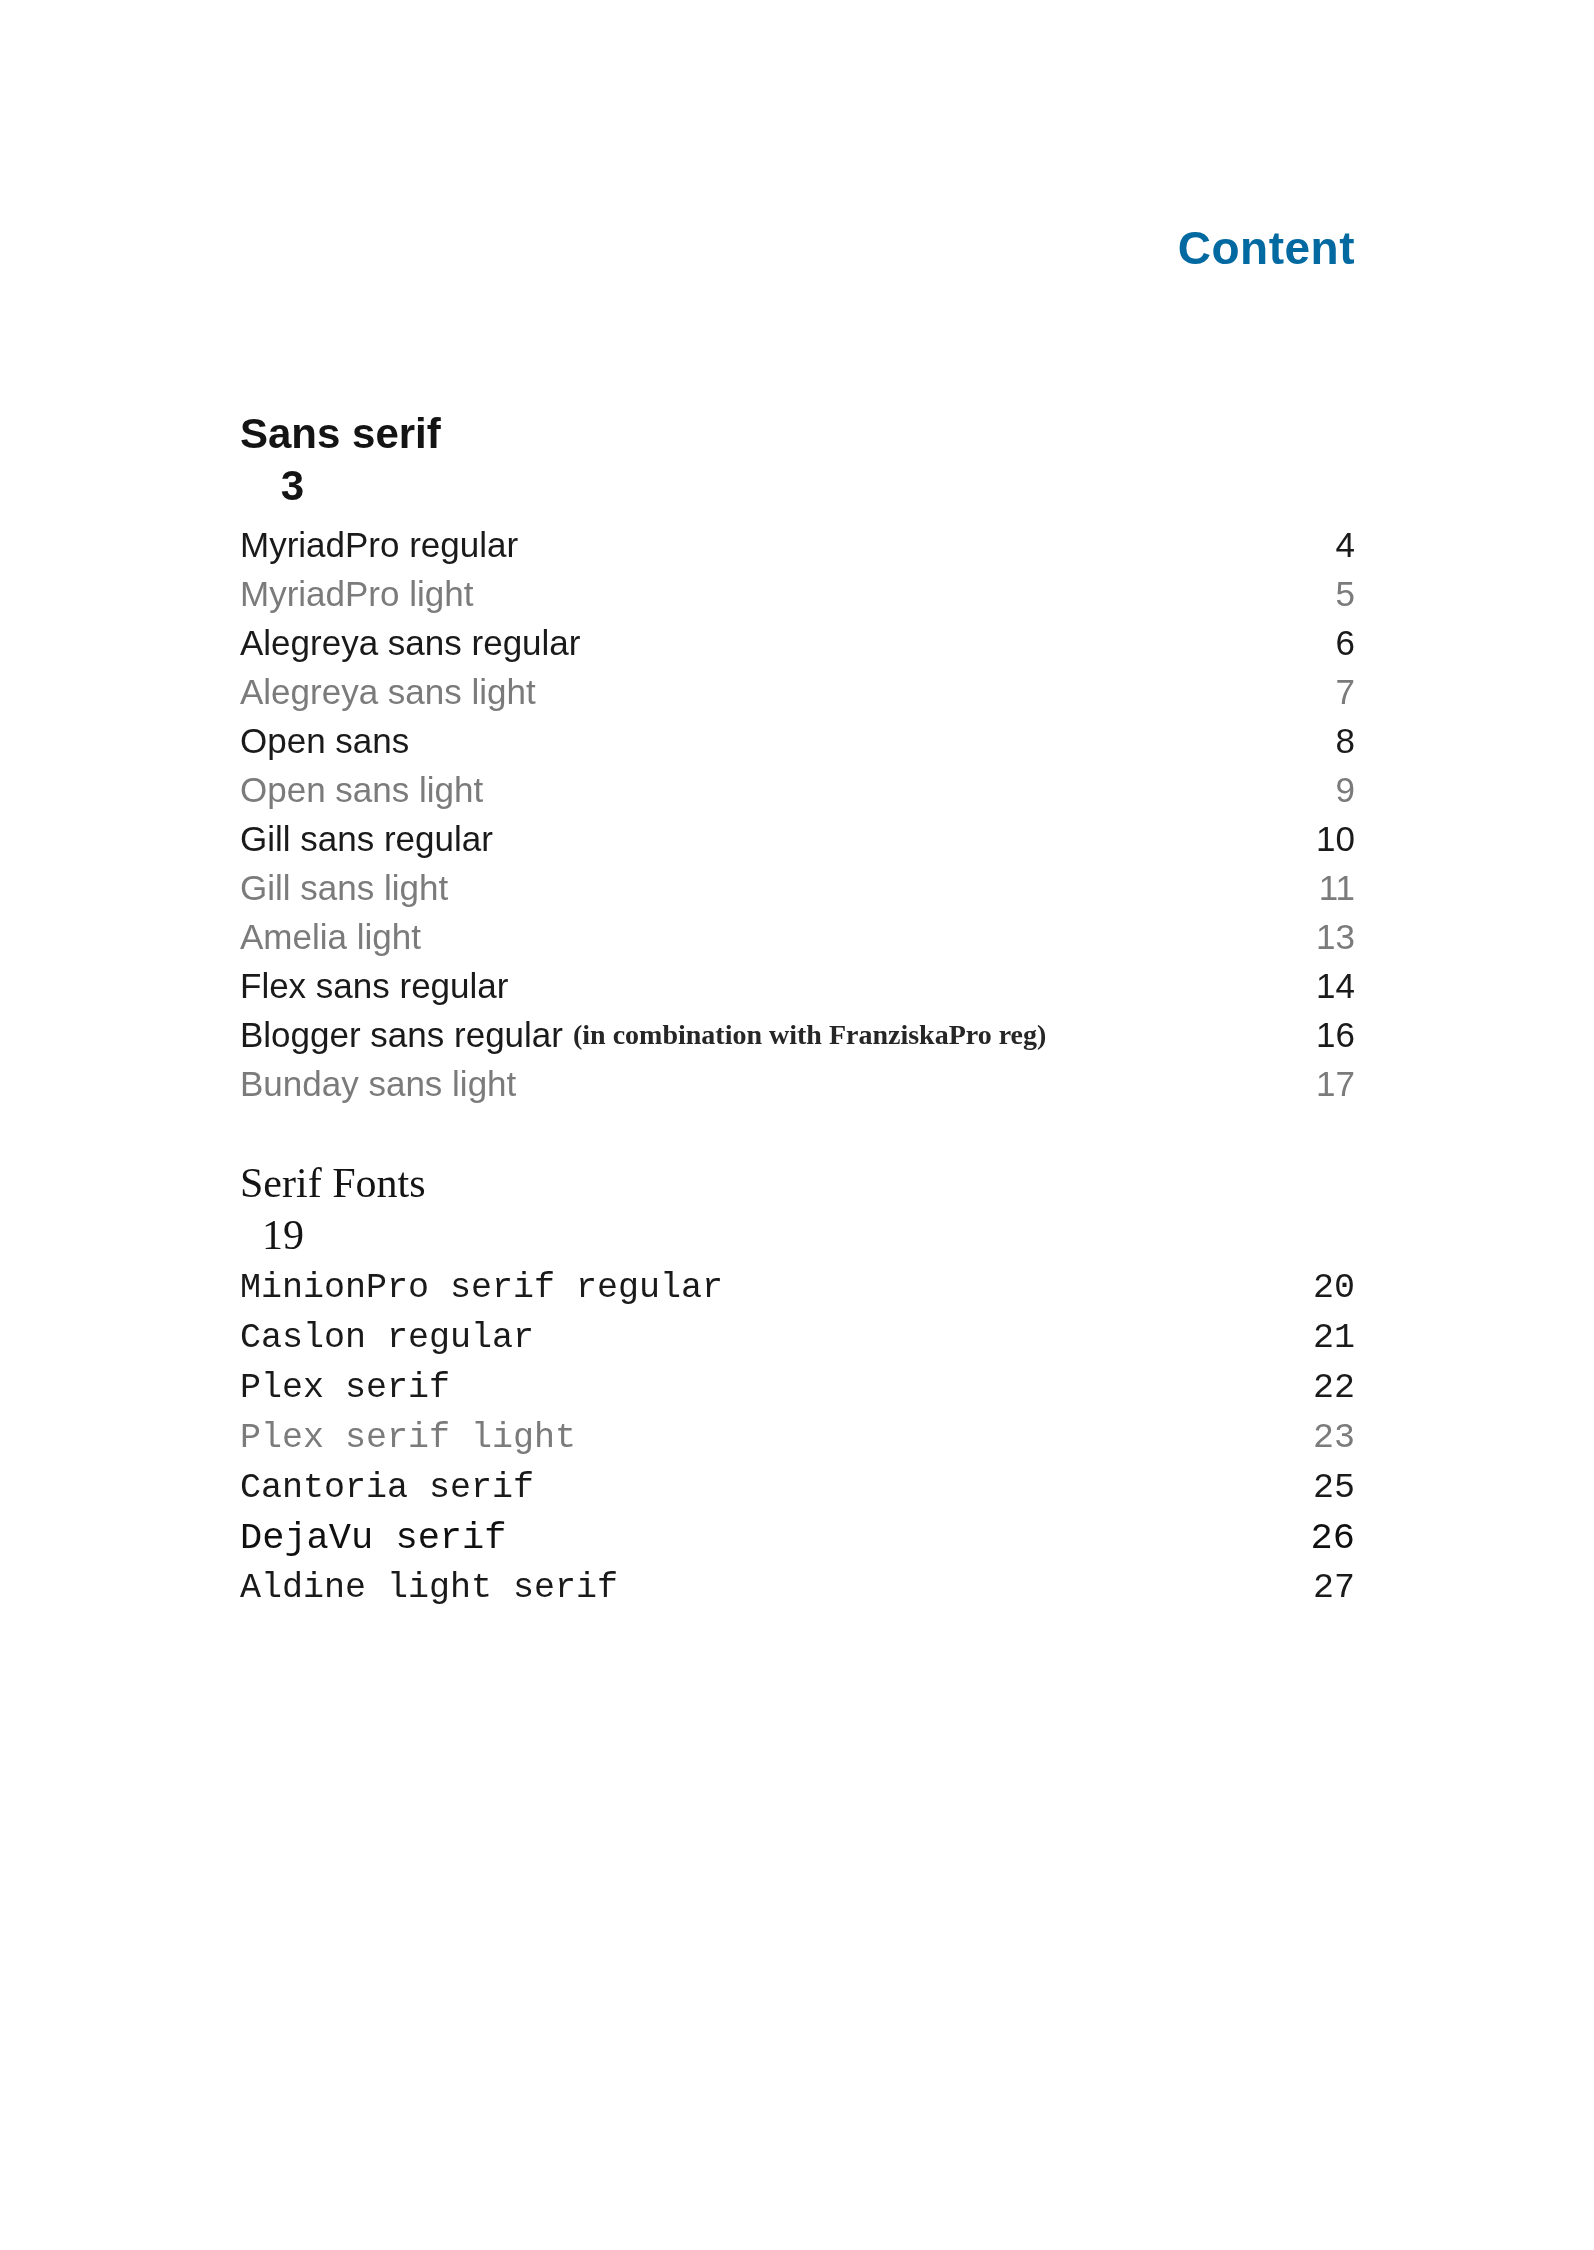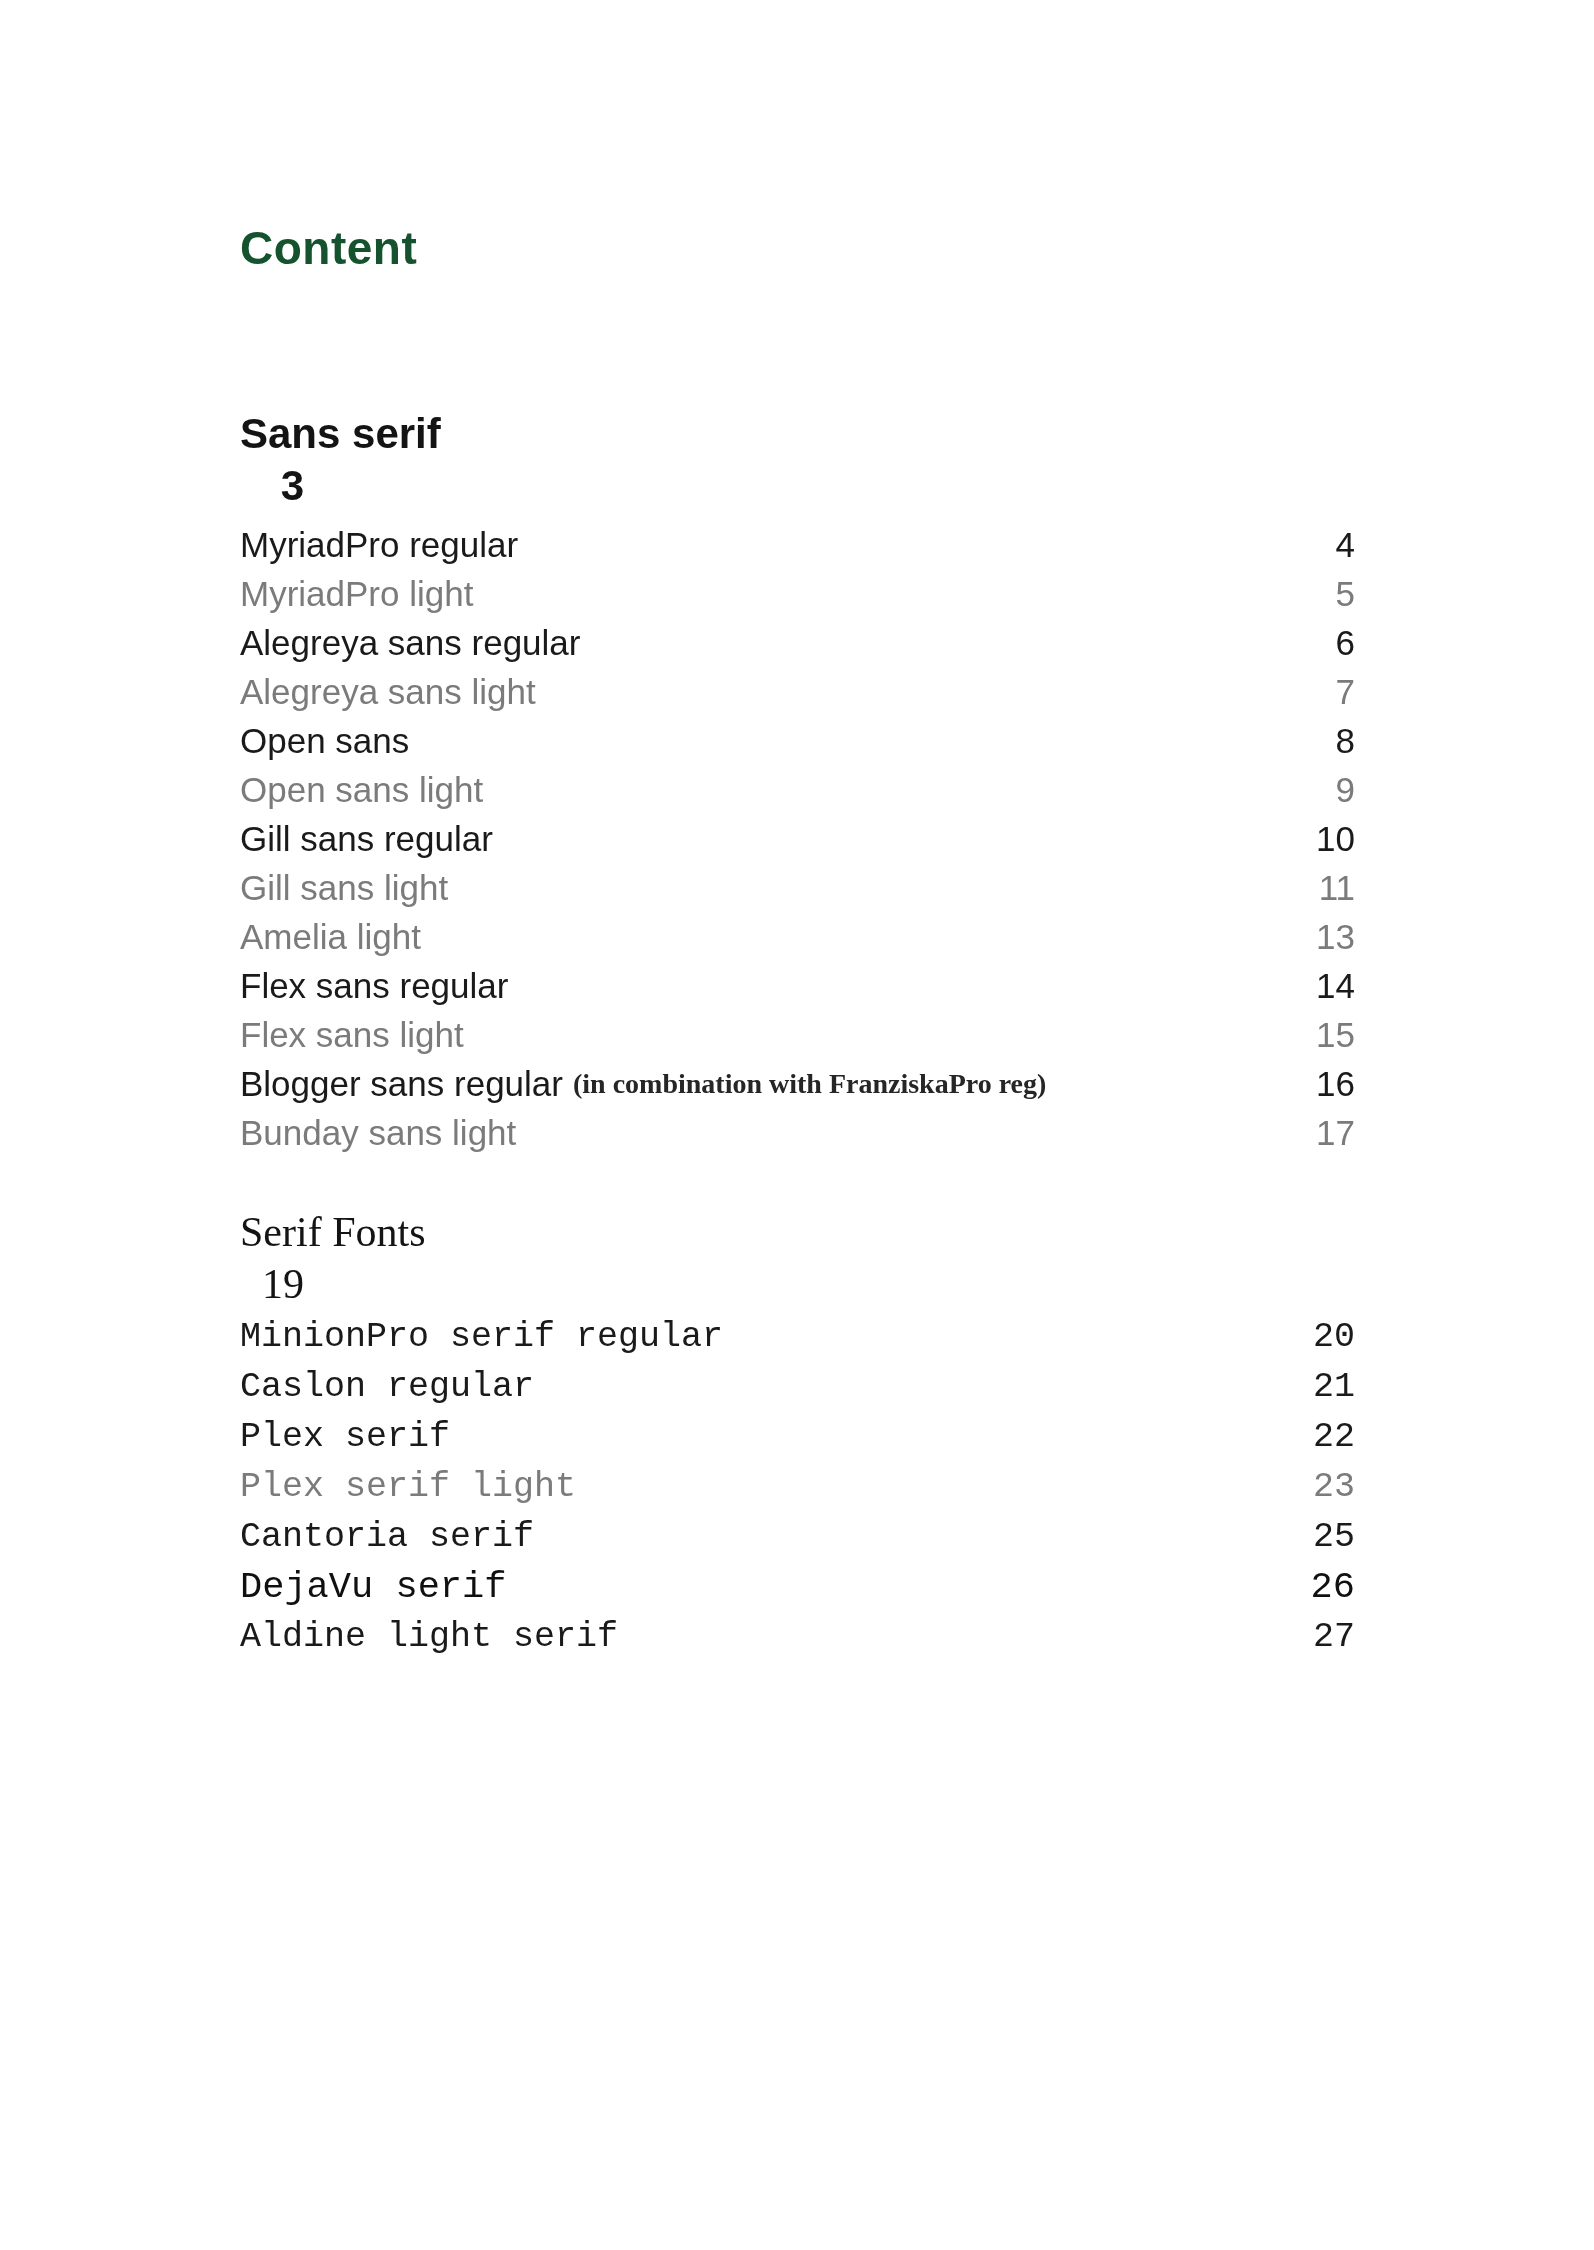--- a/index.html
+++ b/index.html
@@ -21,22 +21,23 @@
     background: #ffffff;
     padding: 222px 239px 0 240px;
     overflow: hidden;
   }
   h1.doc-title {
     margin: 0 0 134px 0;
     font-family: "Liberation Sans", sans-serif;
     font-size: 46px;
     line-height: 52px;
     font-weight: 700;
-    color: #14532d;
+    color: #0369a1;
     letter-spacing: 0.5px;
+    text-align: right;
   }
   .toc {
     width: 1115px;
   }
   .section + .section {
     margin-top: 49px;
   }
   .section-header {
     display: flex;
     align-items: baseline;
@@ -147,25 +148,20 @@
           <div class="entry variant-light">
             <span class="entry-label">Amelia light</span>
             <span class="flex-spacer"></span>
             <span class="page-num">13</span>
           </div>
           <div class="entry variant-regular">
             <span class="entry-label">Flex sans regular</span>
             <span class="flex-spacer"></span>
             <span class="page-num">14</span>
           </div>
-          <div class="entry variant-light">
-            <span class="entry-label">Flex sans light</span>
-            <span class="flex-spacer"></span>
-            <span class="page-num">15</span>
-          </div>
           <div class="entry variant-regular">
             <span class="entry-label">Blogger sans regular</span>
             <span class="entry-note">(in combination with FranziskaPro reg)</span>
             <span class="flex-spacer"></span>
             <span class="page-num">16</span>
           </div>
           <div class="entry variant-light">
             <span class="entry-label">Bunday sans light</span>
             <span class="flex-spacer"></span>
             <span class="page-num">17</span>

